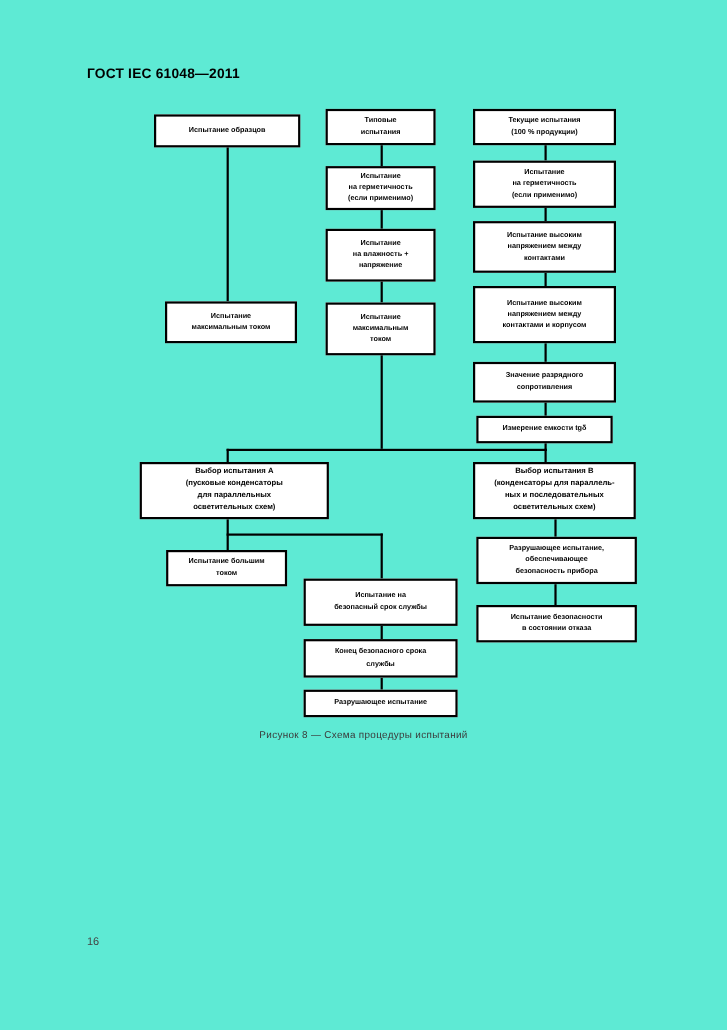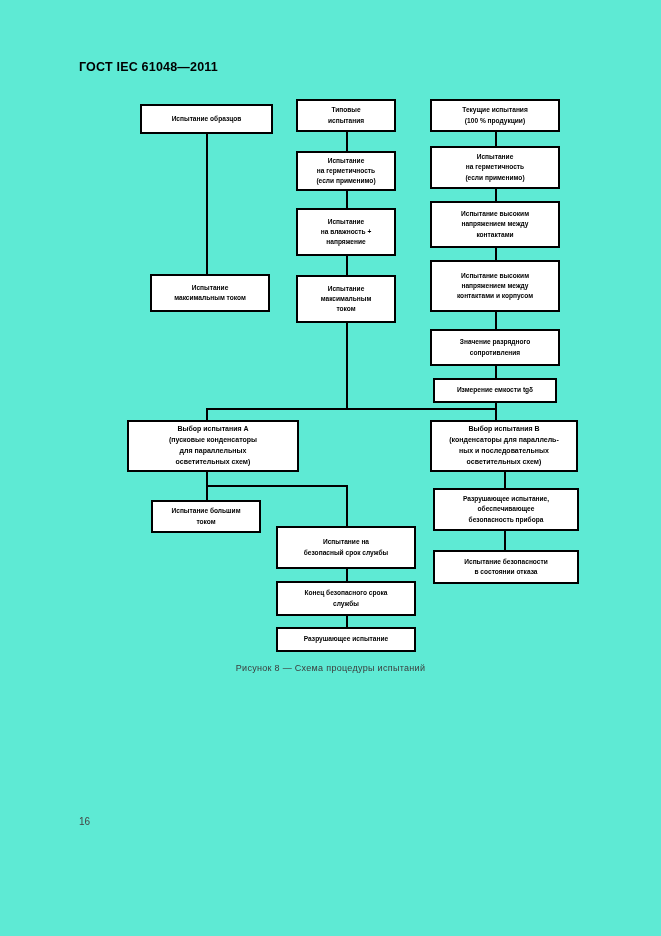--- a/index.html
+++ b/index.html
@@ -18,21 +18,21 @@
   .doc-header{
     position:absolute;
     left:79px;top:60px;
     font-size:12.5px;
     font-weight:bold;
     letter-spacing:0.2px;
     white-space:nowrap;
   }
   .page-number{
     position:absolute;
-    left:79px;top:816px;
+    left:79px;top:851px;
     font-size:10px;
     color:#444;
   }
   .figure-caption{
     position:absolute;
     left:0;top:663px;
     width:661px;
     text-align:center;
     font-size:9px;
     color:#3b3b3b;

